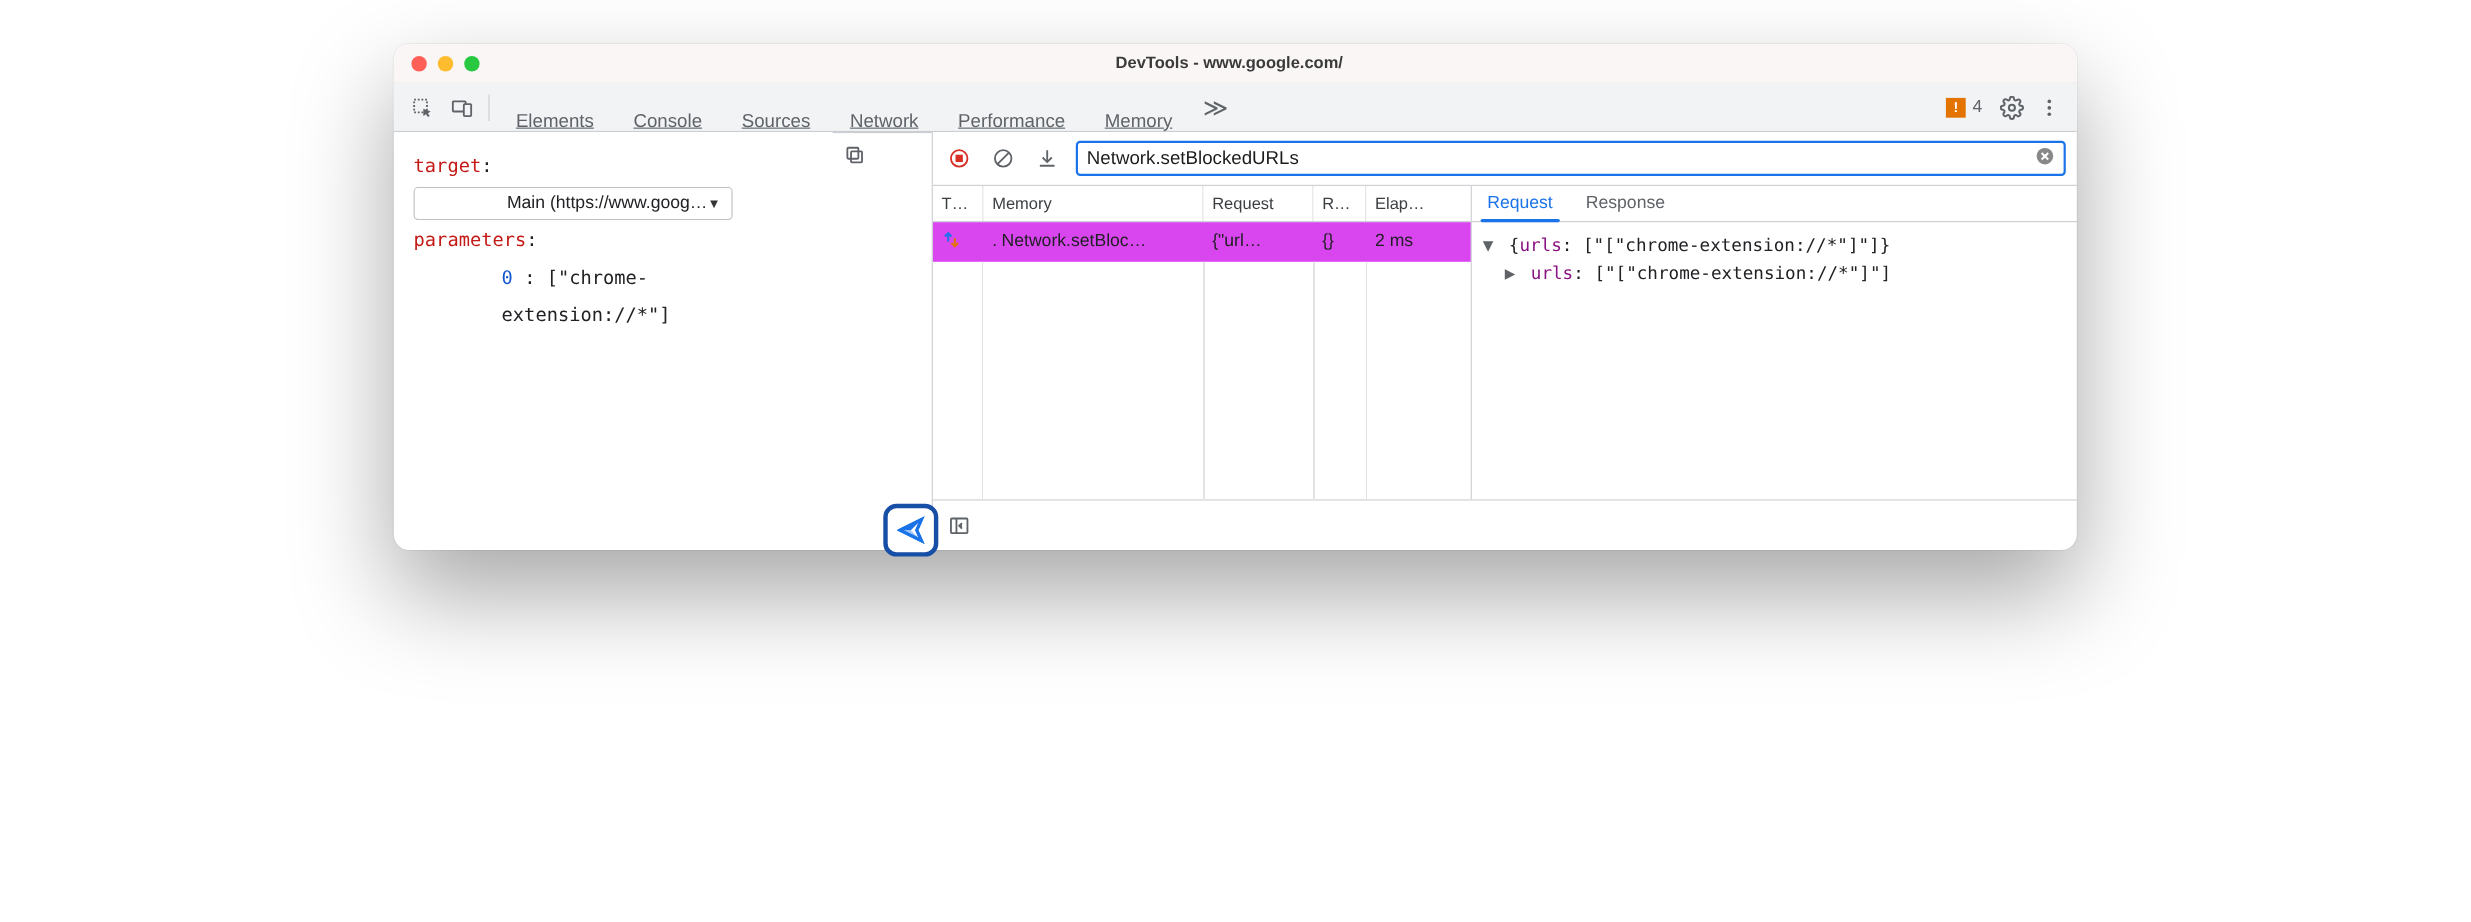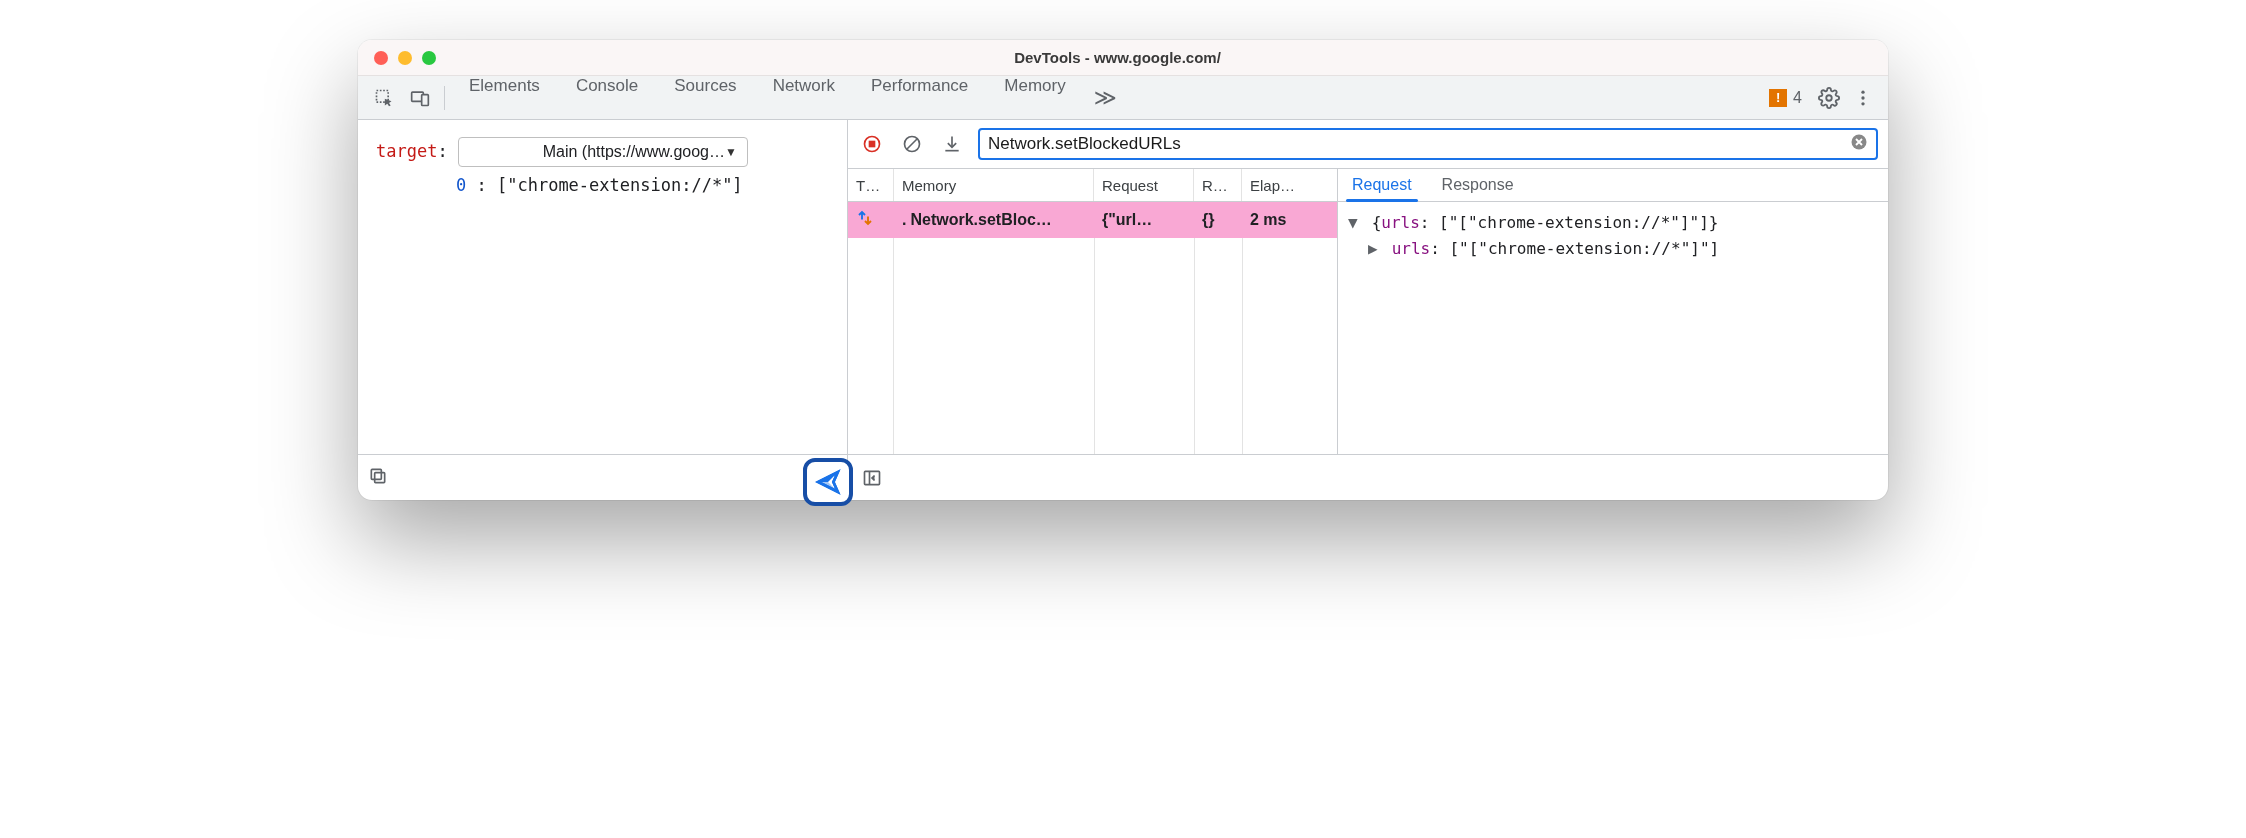--- a/index.html
+++ b/index.html
@@ -35,33 +35,33 @@
   .tabstrip {
     height:44px; background:#f1f3f4;
     border-bottom:1px solid #cacdd1;
     display:flex; align-items:center;
     padding:0 8px;
     gap:0;
   }
   .tool-icon { width:36px; display:flex; align-items:center; justify-content:center; color:#5f6368; }
   .vsep { width:1px; height:24px; background:#cacdd1; margin:0 6px; }
   .tabs { display:flex; align-items:center; gap:0; }
-  .tab { padding:0 18px; height:44px; display:flex; align-items:flex-start; font-size:17px; color:#5f6368; cursor:pointer; position:relative; gap:8px;}
+  .tab { padding:0 18px; height:44px; display:flex; align-items:flex-end; font-size:17px; color:#5f6368; cursor:pointer; position:relative; gap:8px;text-decoration:underline;}
   .tab.active { color:#1a73e8; }
   .tab.active::after{ content:''; position:absolute; left:12px; right:12px; bottom:0; height:3px; background:#1a73e8; border-radius:2px;}
   .close-x { font-size:18px; color:#5f6368;}
   .chevrons { padding:0 10px; font-size:22px; color:#5f6368;}
   .spacer { flex:1; }
   .warn-badge { display:flex; align-items:center; gap:6px; color:#5f6368; font-size:16px; margin-right:10px;}
   .warn-badge .flag { width:18px; height:18px; background:#e37400; display:flex; align-items:center; justify-content:center; color:#fff; font-weight:700; font-size:13px;}
   .gear, .kebab { width:34px; display:flex; align-items:center; justify-content:center; color:#5f6368;}
 
   
   .body { flex:1; display:flex; min-height:0; }
-  .left { width:490px; border-right:1px solid #cacdd1; display:flex; flex-direction:column; position:relative;}
+  .left { width:490px; border-right:1px solid #cacdd1; display:flex; flex-direction:row; position:relative;}
   .right { flex:1; display:flex; flex-direction:column; min-width:0;}
 
   
   .form { padding:14px 18px; font-family: ui-monospace, Menlo, Consolas, monospace; font-size:17px; color:#202124; line-height:2.0; flex:1;}
   .kw { color:#c41a16; }
   .sel {
     display:inline-flex; align-items:center; justify-content:flex-end;
     width:290px; height:30px;
     border:1px solid #bfbfbf; border-radius:4px;
     background:#fff; padding:0 10px; font-family:-apple-system, Arial; font-size:16px; color:#202124;
@@ -104,21 +104,21 @@
   .inspect{ flex:1; display:flex; flex-direction:column;}
 
   .grid-head, .grid-row{
     display:grid;
     grid-template-columns: 46px 200px 100px 48px 90px;
     align-items:center;
   }
   .grid-head{ height:34px; border-top:1px solid #cacdd1; border-bottom:1px solid #cacdd1; font-size:15px; color:#3c4043;}
   .grid-head > div{ padding:0 8px; border-right:1px solid #e3e3e3; height:100%; display:flex; align-items:center; overflow:hidden; white-space:nowrap; text-overflow:ellipsis;}
   .grid-head > div:last-child{border-right:none;text-align:right;}
-  .grid-row{ height:36px; background:#f9a8d4; font-size:16px; color:#202124;font-weight:bold;}
+  .grid-row{ height:36px; background:#d946ef; font-size:16px; color:#202124;}
   .grid-row > div{ padding:0 8px; white-space:nowrap; overflow:hidden; text-overflow:ellipsis; font-family:-apple-system, Arial;}
   .updown svg{ color:#1a73e8;}
   .vlines{ flex:1; position:relative;
     background:
       linear-gradient(to right, transparent 45px,#e3e3e3 45px,#e3e3e3 46px,
         transparent 46px, transparent 246px, #e3e3e3 246px,#e3e3e3 247px,
         transparent 247px, transparent 346px, #e3e3e3 346px,#e3e3e3 347px,
         transparent 347px, transparent 394px, #e3e3e3 394px,#e3e3e3 395px,
         transparent 395px);
   }
@@ -212,20 +212,23 @@
   <div class="body">
 
     <div class="left">
       <div class="form">
         <div>
           <span class="kw">target</span><span class="punct">: </span>
           <span class="sel">
             <span class="ellip">Main (https://www.goog…</span>
             <span class="tri">▼</span>
           </span>
+        </div>
+        <div>
+          <span class="kw">parameters</span><span class="punct">:</span>
         </div>
         <div class="indent2">
           <span class="idx">0</span><span> : </span>
           <span>["chrome-extension://*"]</span>
         </div>
       </div>
       <div class="left-footer">
         <div class="copy-icon">
           <svg width="20" height="20" viewBox="0 0 24 24" fill="none" stroke="currentColor" stroke-width="2">
               <rect x="8" y="8" width="12" height="12" rx="1"></rect>

